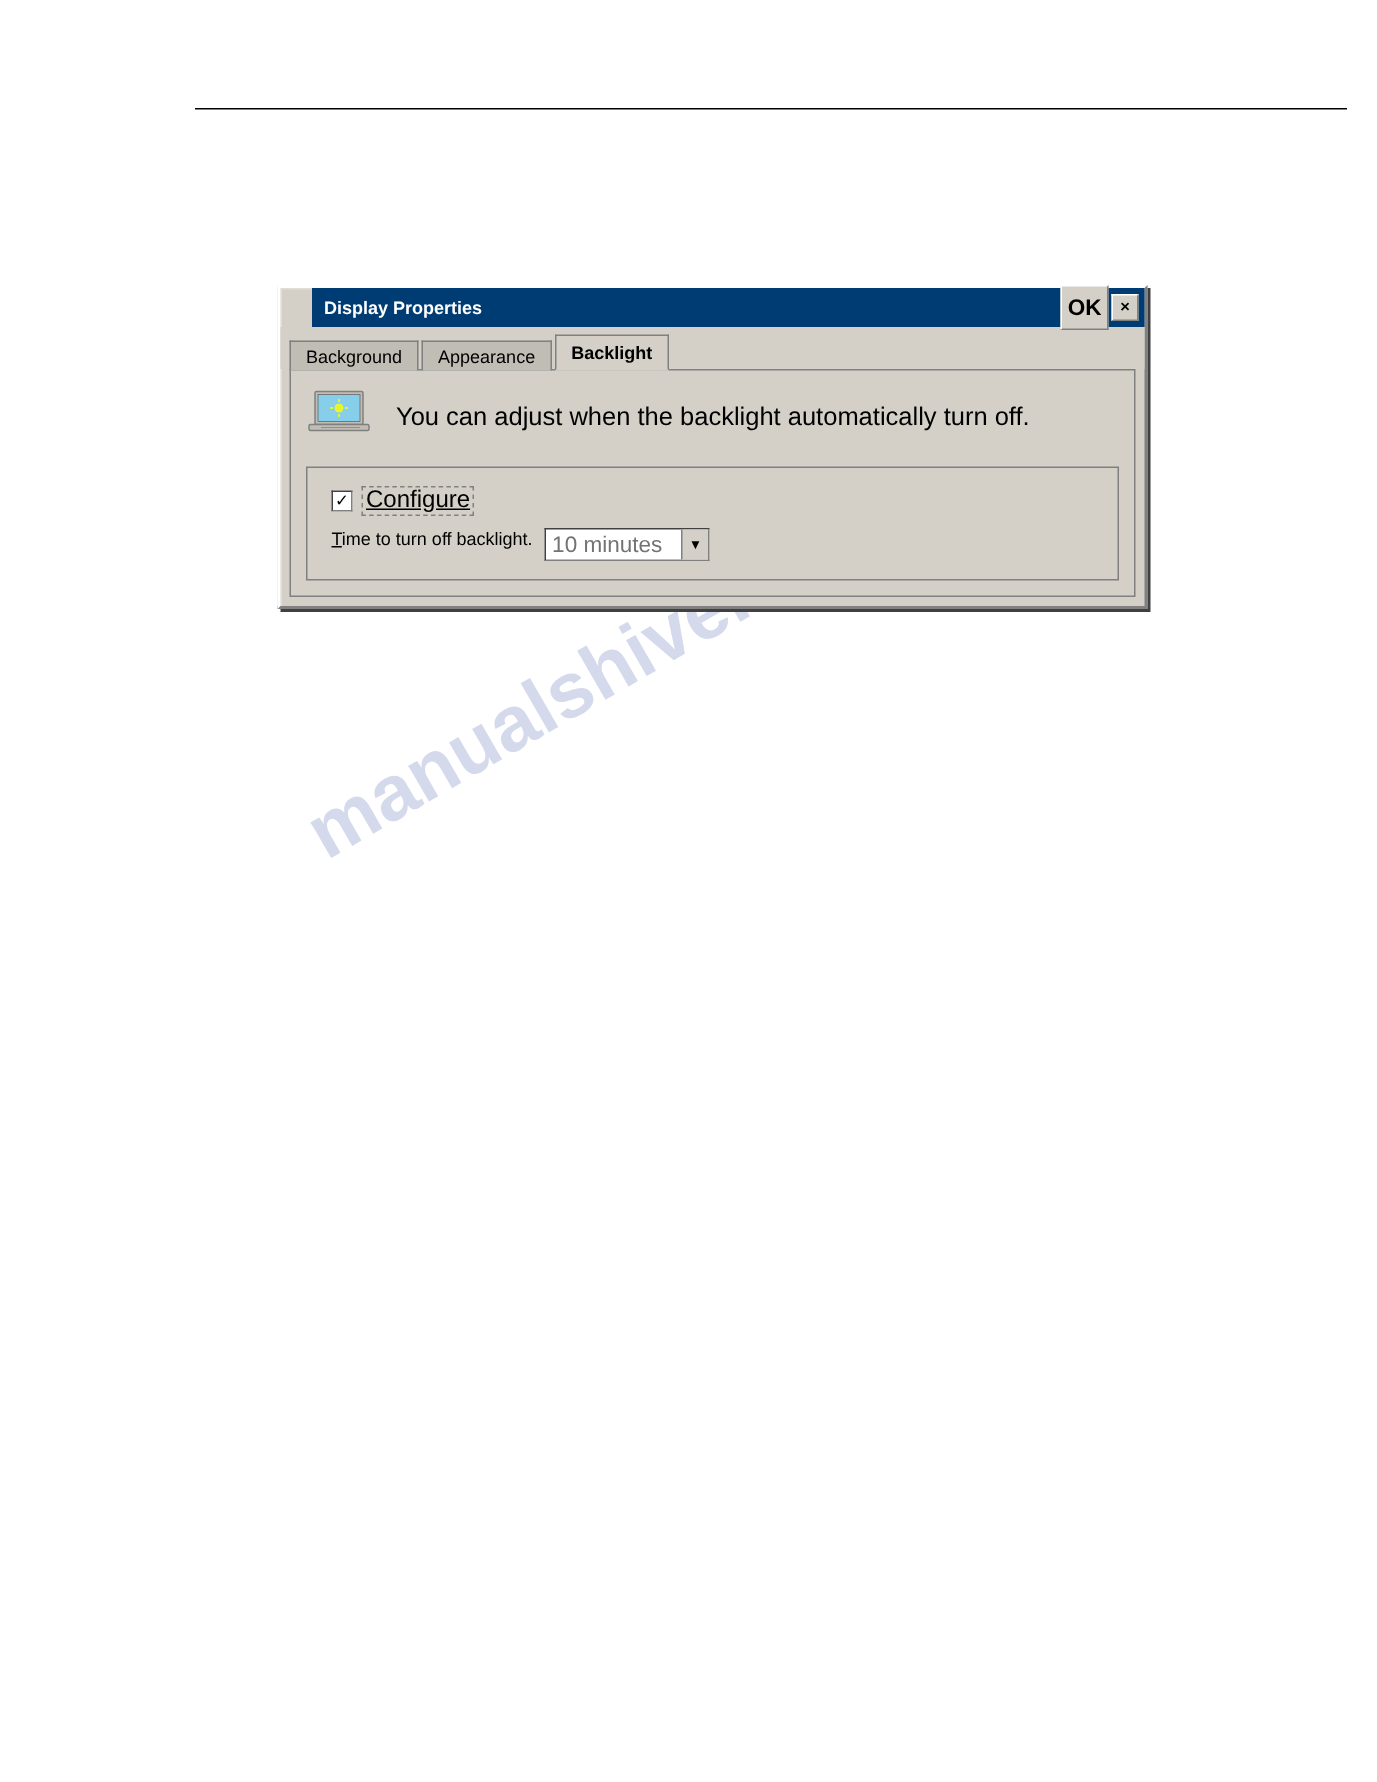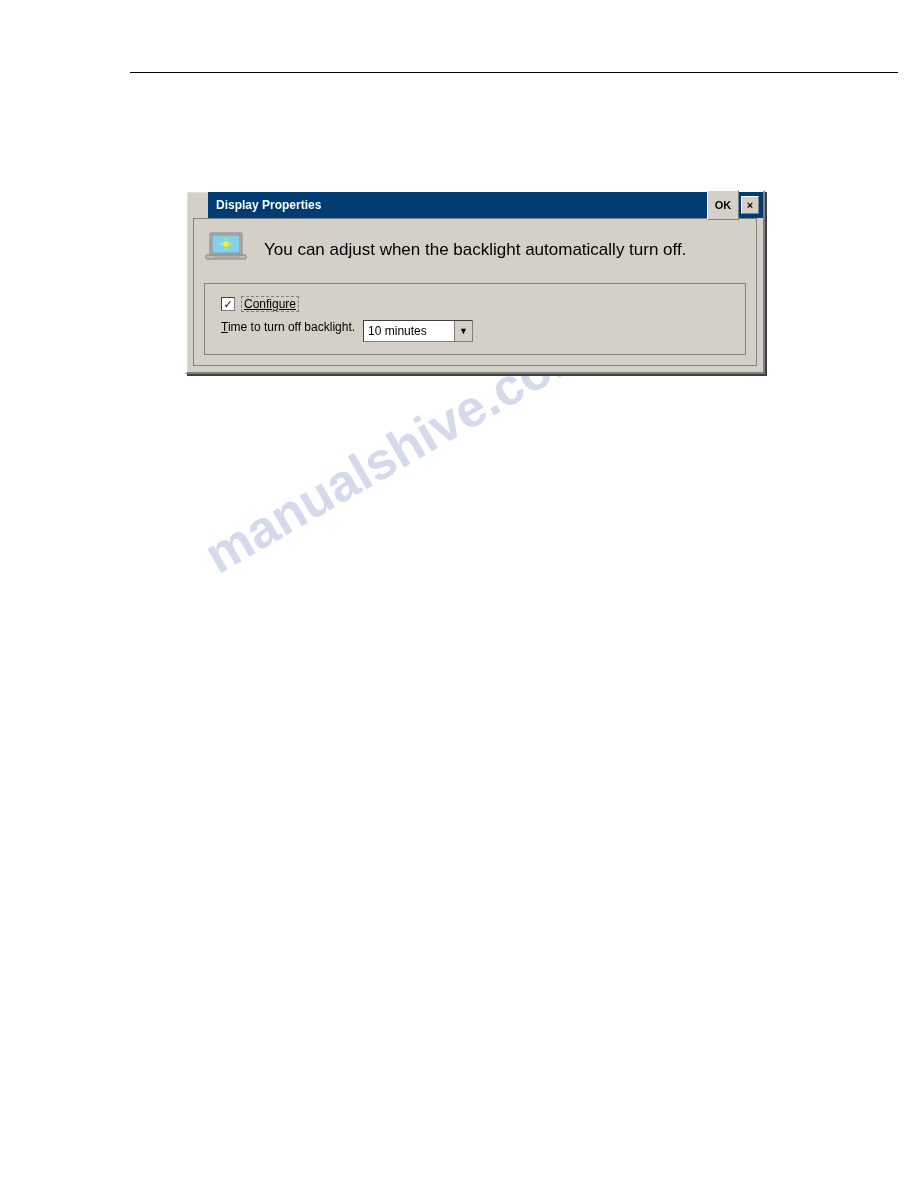--- a/index.html
+++ b/index.html
@@ -86,21 +86,21 @@
       align-items: center;
     }
 
     .title-btn-ok {
       background: #d4d0c8;
       border: 1px solid #808080;
       border-top: 1px solid #ffffff;
       border-left: 1px solid #ffffff;
       width: 32px;
       height: 30px;
-      font-size: 11px;
+      font-size: 15px;
       font-family: Arial, sans-serif;
       font-weight: bold;
       cursor: pointer;
       display: flex;
       align-items: center;
       justify-content: center;
     }
 
     .title-btn-close {
       background: #d4d0c8;
@@ -222,21 +222,21 @@
       flex-shrink: 0;
     }
 
     .checkbox-check {
       font-size: 11px;
       color: #000000;
       line-height: 1;
     }
 
     .configure-label {
-      font-size: 12px;
+      font-size: 16px;
       font-family: Arial, sans-serif;
       text-decoration: underline;
       text-underline-offset: 1px;
       color: #000000;
       border: 1px dashed #808080;
       padding: 0 2px;
     }
 
     .time-row {
       display: flex;
@@ -260,24 +260,24 @@
       border: 1px solid #808080;
       border-top: 1px solid #404040;
       border-left: 1px solid #404040;
       background: #ffffff;
       height: 22px;
       width: 110px;
     }
 
     .dropdown-value {
       flex: 1;
-      font-size: 12px;
+      font-size: 15px;
       font-family: Arial, sans-serif;
       padding: 0 4px;
-      color: #000000;
+      color: #737373;
     }
 
     .dropdown-arrow {
       width: 18px;
       height: 100%;
       background: #d4d0c8;
       border-left: 1px solid #808080;
       display: flex;
       align-items: center;
       justify-content: center;
@@ -297,20 +297,31 @@
   <div class="dialog">
 
     <div class="dialog-titlebar">
       <span class="dialog-title-text">Display Properties</span>
       <div class="dialog-title-buttons">
         <button class="title-btn-ok">OK</button>
         <button class="title-btn-close">×</button>
       </div>
     </div>
 
+    <div class="tabs-row">
+      <div class="tab">
+        <span>Background</span>
+      </div>
+      <div class="tab">
+        <span>Appearance</span>
+      </div>
+      <div class="tab active">
+        <span>Backlight</span>
+      </div>
+    </div>
 
     <div class="tab-content">
 
       <div class="info-section">
 
         <svg class="laptop-icon" viewBox="0 0 48 42" xmlns="http://www.w3.org/2000/svg">
 
           <rect x="6" y="4" width="32" height="22" rx="1" fill="#c0bdb5" stroke="#808080" stroke-width="1"></rect>
           <rect x="8" y="6" width="28" height="18" fill="#87ceeb" stroke="#606060" stroke-width="0.5"></rect>
 

